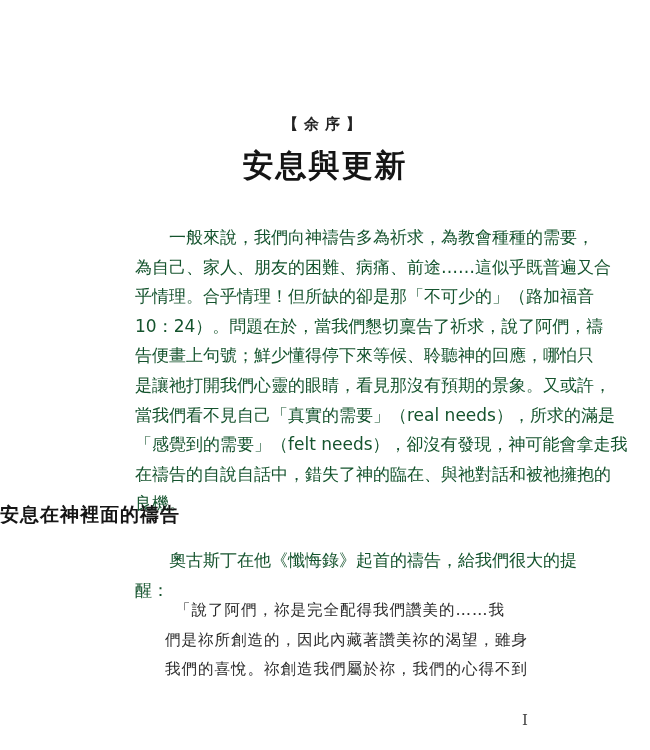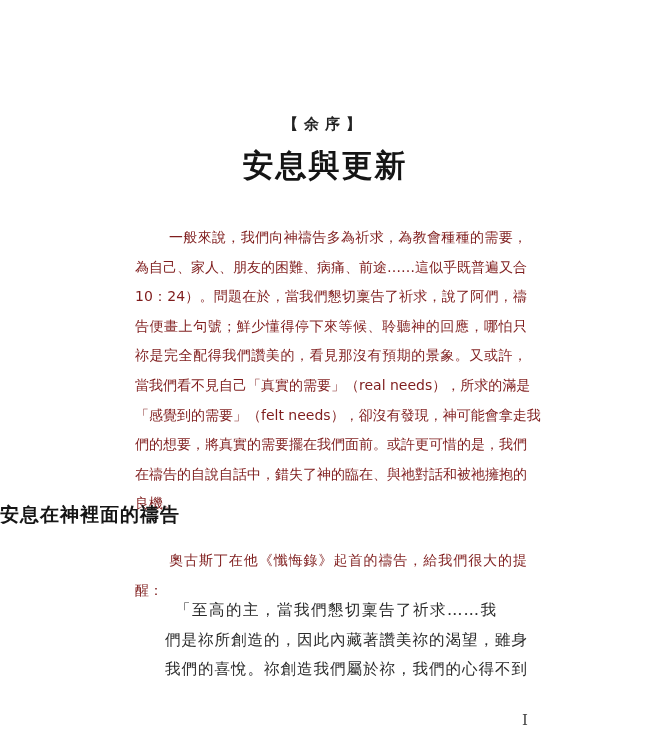--- a/index.html
+++ b/index.html
@@ -4,22 +4,22 @@
 <style>
   html, body { margin:0; padding:0; background:#ffffff; }
   body { width:650px; height:750px; position:relative; overflow:hidden;
          font-family:"DejaVu Sans", sans-serif; color:#1e1e1e; }
   .page { position:absolute; left:0; top:8px; width:570px; height:750px; background:#fff; }
   .preface-label { position:absolute; left:0; width:650px; top:107px; text-align:center;
          font-size:15px; letter-spacing:6px; color:#222; font-weight:bold; }
   .main-title { position:absolute; left:0; width:650px; top:137px; text-align:center;
          font-size:31px; letter-spacing:2px; color:#151515; font-weight:bold; }
   .body { position:absolute; left:135px; width:392px; top:215px; }
-  .line { display:block; height:29.6px; line-height:29.6px; font-size:14px; white-space:nowrap;
-          color:#7f1d1d; text-align:justify; text-align-last:justify; }
+  .line { display:block; height:29.6px; line-height:29.6px; font-size:17px; white-space:nowrap;
+          color:#14532d; text-align:justify; text-align-last:justify; }
   .line.last { text-align-last:left; }
   .line.indent { padding-left:34px; }
   .section-heading { position:absolute; left:0; width:650px; top:494px; text-align:left;
           font-size:19px; font-weight:bold; color:#151515; letter-spacing:1px; }
   .body2 { position:absolute; left:135px; width:392px; top:538px; }
   .quote { position:absolute; left:165px; width:332px; top:588px; font-family:"DejaVu Serif", serif; }
   .quote .line { font-size:15.5px; height:29.6px; line-height:29.6px; color:#2a2a2a; letter-spacing:1px; }
   .quote .line.indent { padding-left:10px; }
   .page-number { position:absolute; left:522px; top:703px; font-size:15px; color:#444;
           font-family:"DejaVu Serif", serif; }
@@ -27,37 +27,37 @@
 </head>
 <body>
 
 <div class="page">
   <div class="preface-label">【余序】</div>
   <div class="main-title">安息與更新</div>
 
   <div class="body">
     <span class="line indent">一般來說，我們向神禱告多為祈求，為教會種種的需要，</span>
     <span class="line">為自己、家人、朋友的困難、病痛、前途……這似乎既普遍又合</span>
+    <span class="line">乎情理。合乎情理！但所缺的卻是那「不可少的」（路加福音</span>
     <span class="line">10：24）。問題在於，當我們懇切稟告了祈求，說了阿們，禱</span>
     <span class="line">告便畫上句號；鮮少懂得停下來等候、聆聽神的回應，哪怕只</span>
-    <span class="line">祢是完全配得我們讚美的，看見那沒有預期的景象。又或許，</span>
+    <span class="line">是讓祂打開我們心靈的眼睛，看見那沒有預期的景象。又或許，</span>
     <span class="line">當我們看不見自己「真實的需要」（real needs），所求的滿是</span>
     <span class="line">「感覺到的需要」（felt needs），卻沒有發現，神可能會拿走我</span>
-    <span class="line">們的想要，將真實的需要擺在我們面前。或許更可惜的是，我們</span>
     <span class="line">在禱告的自說自話中，錯失了神的臨在、與祂對話和被祂擁抱的</span>
     <span class="line last">良機。</span>
   </div>
 
   <div class="section-heading">安息在神裡面的禱告</div>
 
   <div class="body2">
     <span class="line indent">奧古斯丁在他《懺悔錄》起首的禱告，給我們很大的提</span>
     <span class="line last">醒：</span>
   </div>
 
   <div class="quote">
-    <span class="line indent">「至高的主，當我們懇切稟告了祈求……我</span>
+    <span class="line indent">「說了阿們，祢是完全配得我們讚美的……我</span>
     <span class="line">們是祢所創造的，因此內藏著讚美祢的渴望，雖身</span>
     <span class="line">我們的喜悅。祢創造我們屬於祢，我們的心得不到</span>
   </div>
 
   <div class="page-number">I</div>
 </div>
 
 </body></html>

